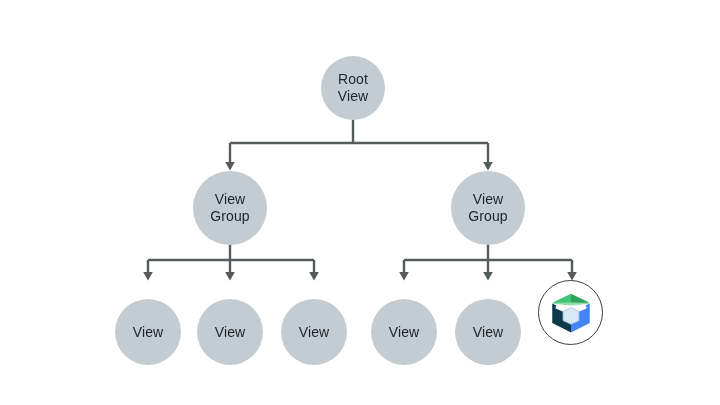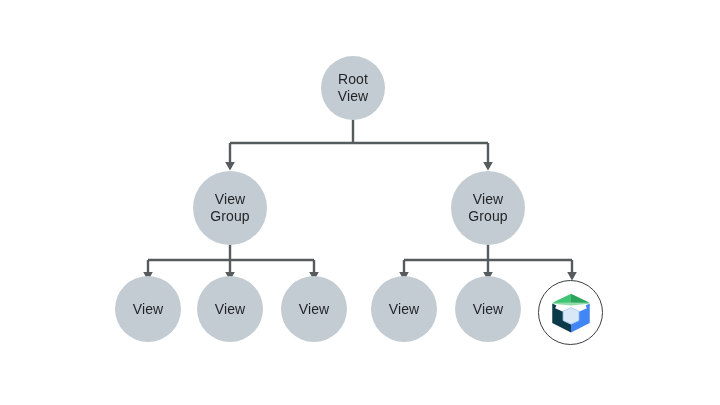--- a/index.html
+++ b/index.html
@@ -14,21 +14,21 @@
     position:absolute;border-radius:50%;
     background:#C3CCD2;color:#1F2327;
     display:flex;align-items:center;justify-content:center;
     text-align:center;font-size:14px;line-height:1.18;
     letter-spacing:0.1px;
   }
   .node .lbl{display:block;max-width:50px;}
   .n-root{left:321px;top:56px;width:64px;height:64px;}
   .n-group-l{left:193px;top:171px;width:74px;height:74px;}
   .n-group-r{left:451px;top:171px;width:74px;height:74px;}
-  .n-view{width:66px;height:66px;top:276px;}
+  .n-view{width:66px;height:66px;top:299px;}
   .n-vl1{left:115px;}
   .n-vl2{left:197px;}
   .n-vl3{left:281px;}
   .n-vr1{left:371px;}
   .n-vr2{left:455px;}
   .n-compose{
     position:absolute;left:538px;top:280px;width:65px;height:65px;
     background:#ffffff;border:1.5px solid #3A3F42;border-radius:50%;
     display:flex;align-items:center;justify-content:center;box-sizing:border-box;
   }

